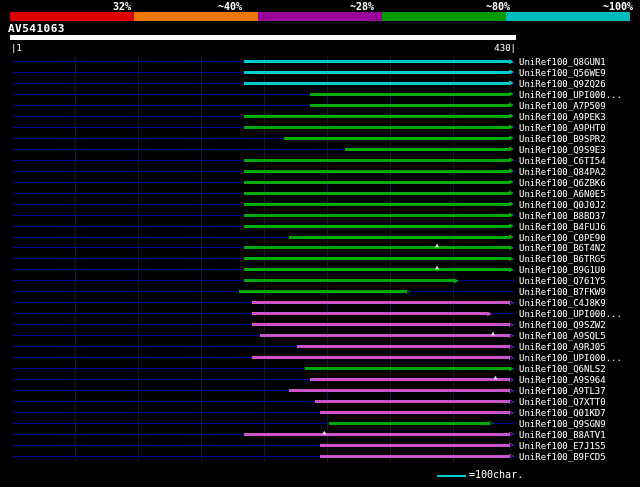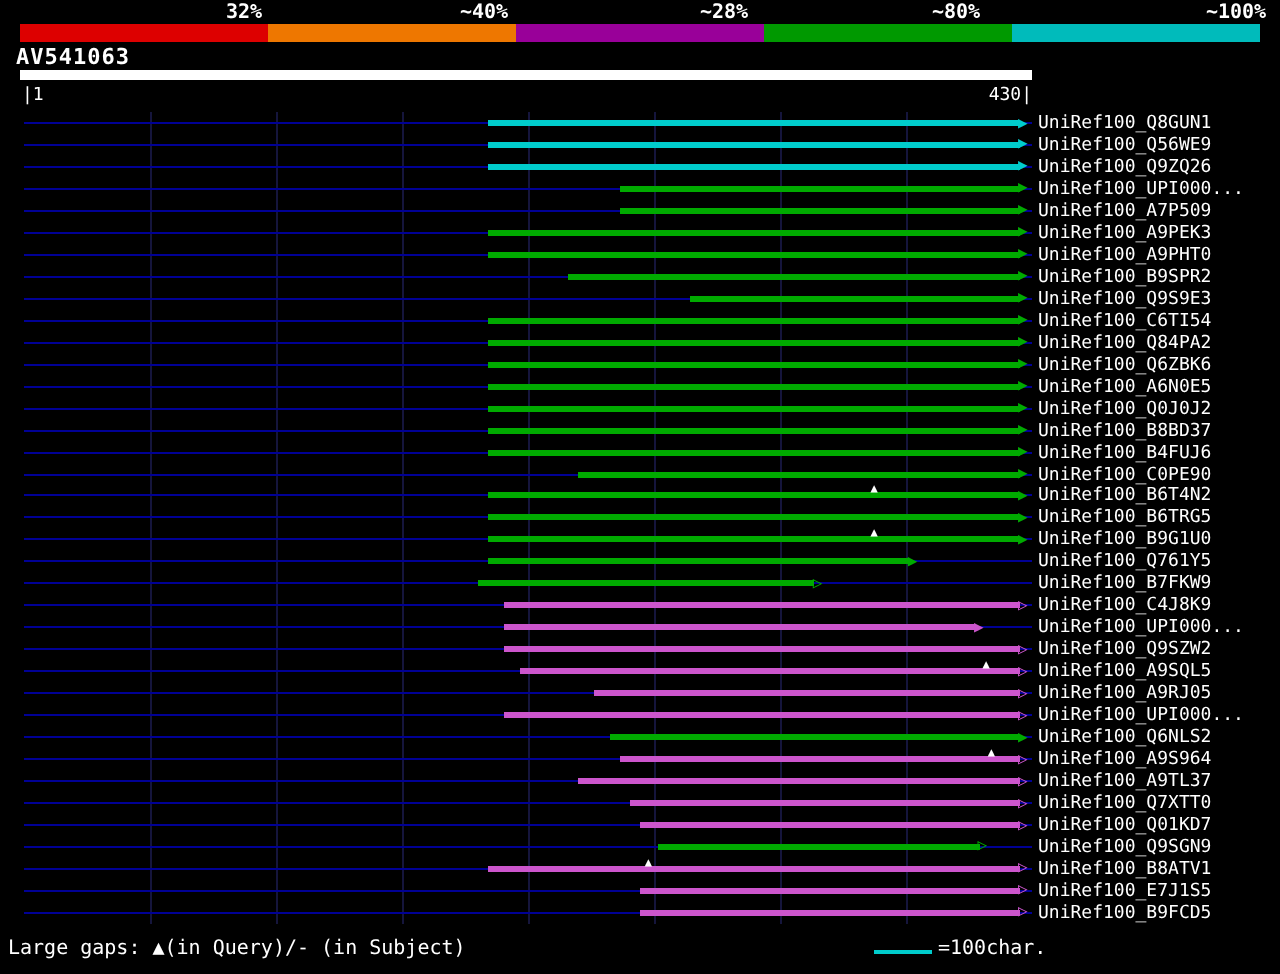--- a/index.html
+++ b/index.html
@@ -26,23 +26,23 @@
   #footer-gaps{position:absolute;top:469px;left:4px;font-size:10px;white-space:nowrap;}
   #legend-line{position:absolute;top:475px;left:437px;width:29px;height:2px;}
   #legend-text{position:absolute;top:469px;left:469px;font-size:10px;white-space:nowrap;}
 </style>
 </head>
 <body>
 
 <div id="screen">
 
   <span class="pct" style="left:122px">32%</span>
-  <span class="pct" style="left:242px">~40%</span>
+  <span class="pct" style="left:230px">~40%</span>
   <span class="pct" style="left:362px">~28%</span>
-  <span class="pct" style="left:478px">~80%</span>
+  <span class="pct" style="left:498px">~80%</span>
   <span class="pct" style="left:618px">~100%</span>
 
   <div id="scalebar">
       <div class="seg" style="background: rgb(221, 0, 0);"></div>
       <div class="seg" style="background: rgb(238, 119, 0);"></div>
       <div class="seg" style="background: rgb(153, 0, 153);"></div>
       <div class="seg" style="background: rgb(0, 153, 0);"></div>
       <div class="seg" style="background: rgb(0, 187, 187);"></div>
     </div>
 
@@ -283,17 +283,16 @@
         </div>
         <div class="row">
           <div class="baseline"></div>
           <div class="bar" style="left: 320px; width: 190.061px; background: rgb(204, 85, 204);"></div>
           <span class="arrow" style="left: 509.061px; color: rgb(204, 85, 204);">▷</span>
           <span class="hitlabel">UniRef100_B9FCD5</span>
         </div>
       </div>
   </div>
 
-  <div id="footer-gaps">Large gaps: ▲(in Query)/- (in Subject)</div>
   <div id="legend-line" style="background: rgb(0, 204, 204);"></div>
   <div id="legend-text">=100char.</div>
 
 </div>
 
 </body></html>

